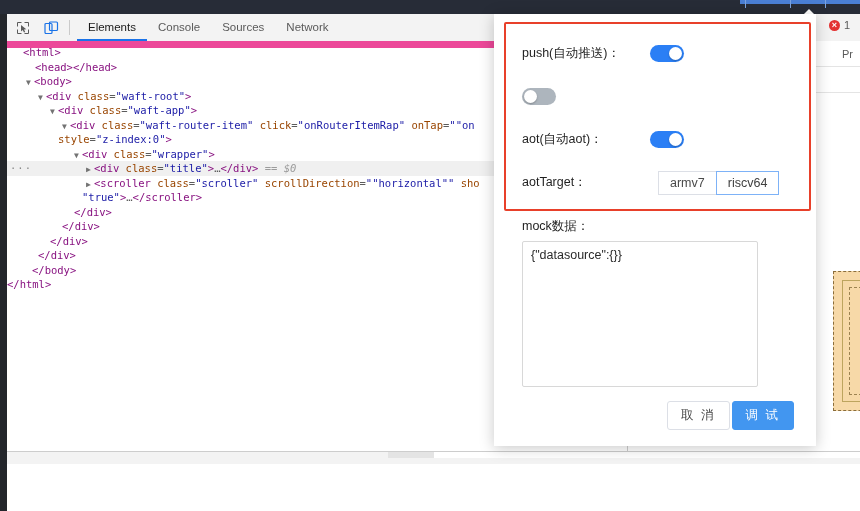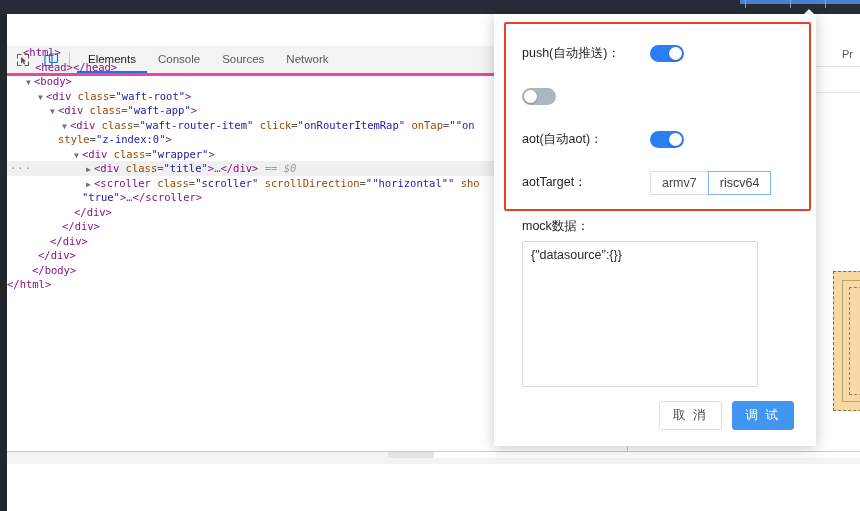--- a/index.html
+++ b/index.html
@@ -54,22 +54,22 @@
     position: absolute; left: 7px; top: 14px;
     width: 853px; height: 466px;
     background: #ffffff;
   }
 
   
   .dt-toolbar {
     position: absolute; left: 0; top: 0;
     width: 853px; height: 27px;
     background: #f3f3f3;
-    border-bottom: 3px solid #ec4899;
-    display: flex; align-items: center; margin-top: 32px;
+    border-bottom: 7px solid #ec4899;
+    display: flex; align-items: center;
   }
   .tb-icon {
     width: 24px; height: 22px;
     margin-left: 4px;
     display: flex; align-items: center; justify-content: center;
     cursor: pointer;
   }
   .tb-icon svg { display: block; }
   .tb-sep {
     width: 1px; height: 15px;
@@ -261,21 +261,21 @@
   .seg-group { display: flex; }
   .seg {
     padding: 4px 11px;
     font-size: 12.5px;
     border: 1px solid #dcdfe6;
     background: #ffffff;
     color: #4a4a4a;
     cursor: pointer;
     margin-left: -1px;
   }
-  .seg:first-child { margin-left: 0; }
+  .seg:first-child { margin-left: 8px; }
   .seg.selected {
     border-color: #7db2f7;
     color: #404040;
     position: relative; z-index: 2;
   }
 
   .m-sub {
     padding: 14px 24px 0 28px;
     font-size: 12.5px; color: #1f1f1f;
   }
@@ -288,21 +288,21 @@
     box-sizing: border-box;
     font-family: "Liberation Sans", sans-serif;
     font-size: 12.5px;
     color: #2b2b2b;
     resize: none;
     outline: none;
     background: #ffffff;
   }
   .m-footer {
     position: absolute; right: 22px; bottom: 16px;
-    display: flex; gap: 10px;
+    display: flex; gap: 2px;
   }
   .btn {
     font-size: 12.5px;
     padding: 5px 13px;
     border-radius: 3px;
     cursor: pointer;
     letter-spacing: 2px;
   }
   .btn-cancel {
     background: #ffffff;

